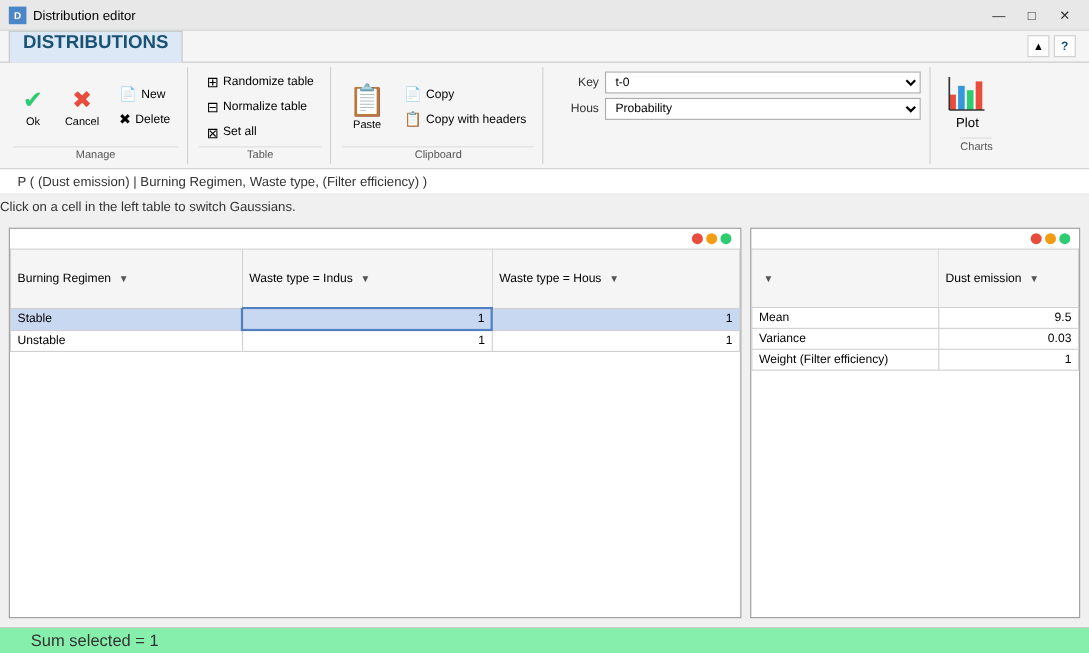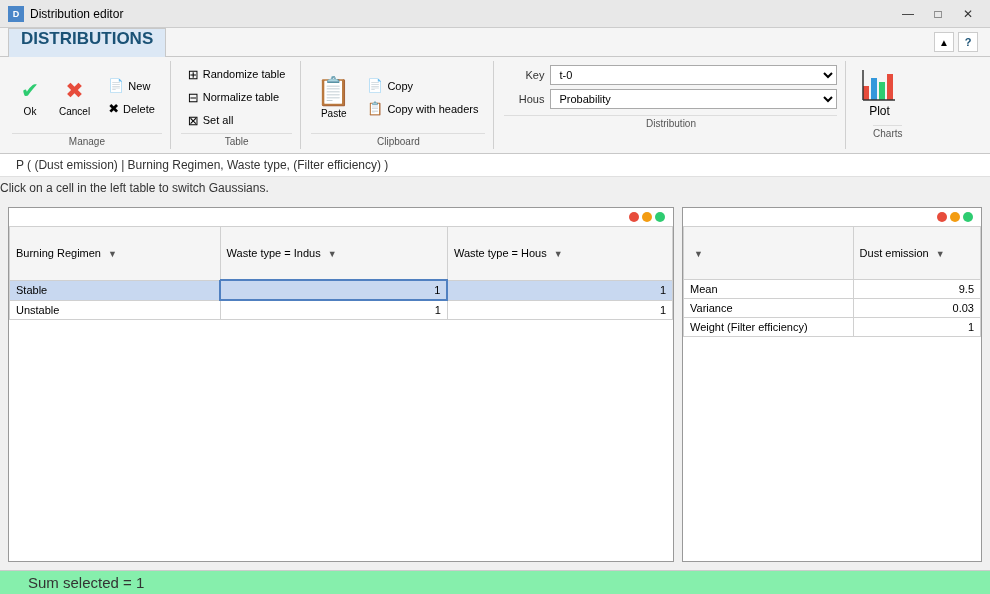--- a/index.html
+++ b/index.html
@@ -447,21 +447,20 @@
           <option>t-2</option>
         </select>
       </div>
       <div class="dist-row">
         <span class="dist-label">Hous</span>
         <select class="dist-select">
           <option>Probability</option>
           <option>Frequency</option>
         </select>
       </div>
-      <div class="ribbon-group-label">Distribution</div>
     </div>
 
     <div class="charts-group ribbon-group">
       <div class="chart-btn">
         <svg class="chart-icon" viewBox="0 0 36 36">
           <rect x="2" y="18" width="6" height="14" fill="#e74c3c"></rect>
           <rect x="10" y="10" width="6" height="22" fill="#3498db"></rect>
           <rect x="18" y="14" width="6" height="18" fill="#2ecc71"></rect>
           <rect x="26" y="6" width="6" height="26" fill="#e74c3c"></rect>
           <line x1="2" y1="32" x2="34" y2="32" stroke="#333" stroke-width="1.5"></line>

